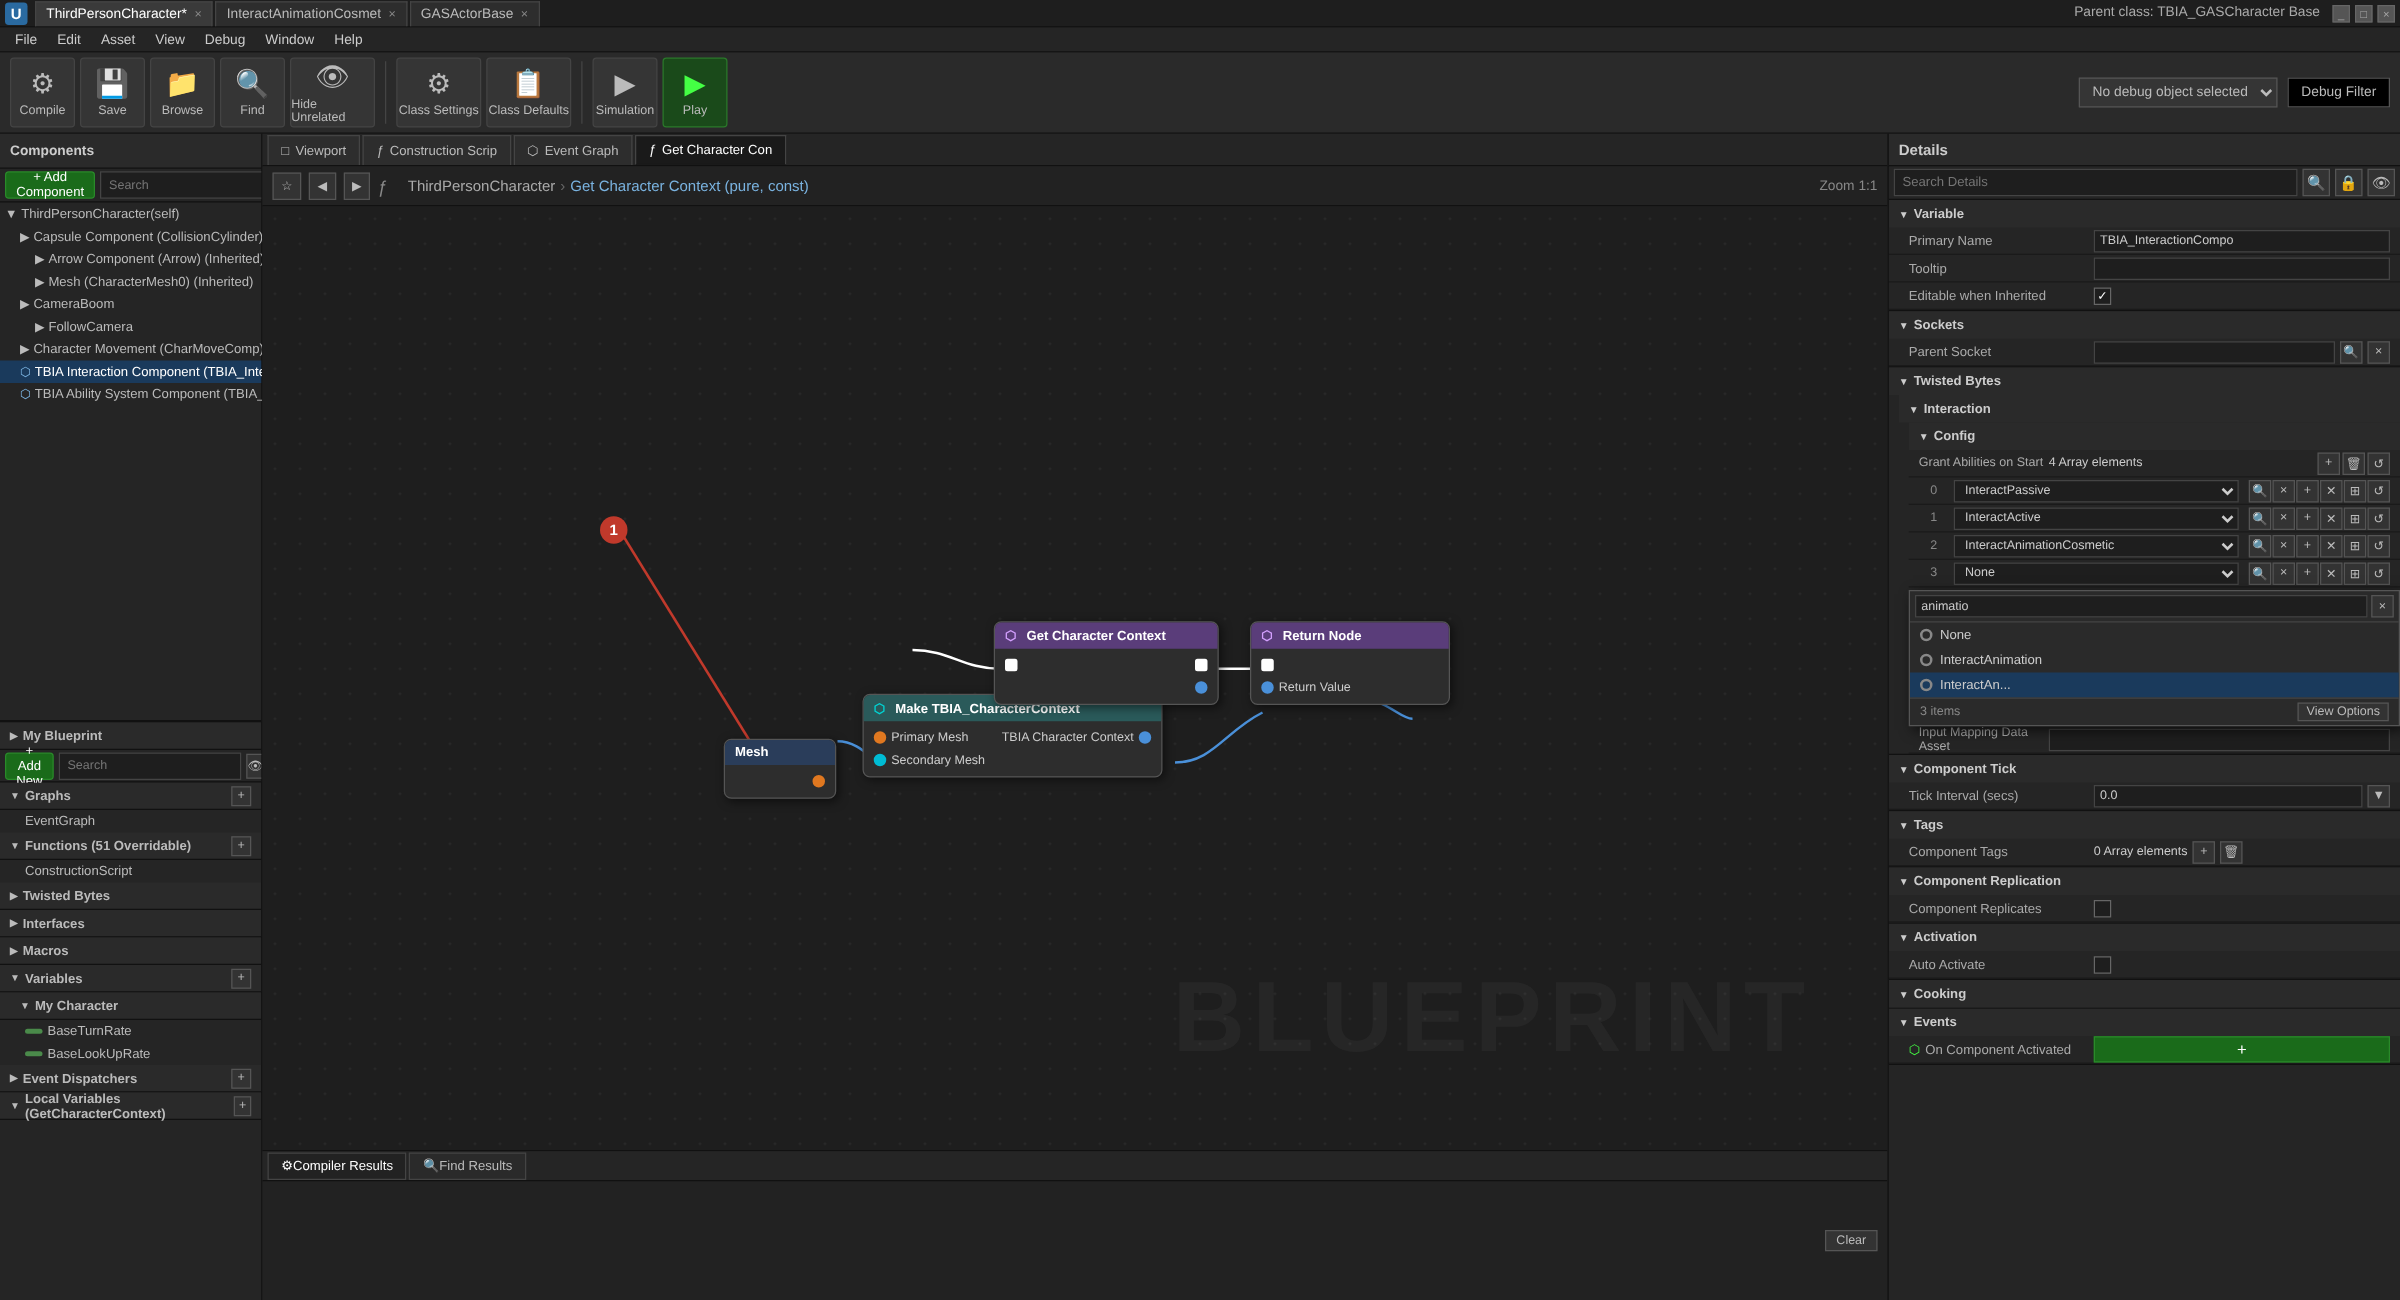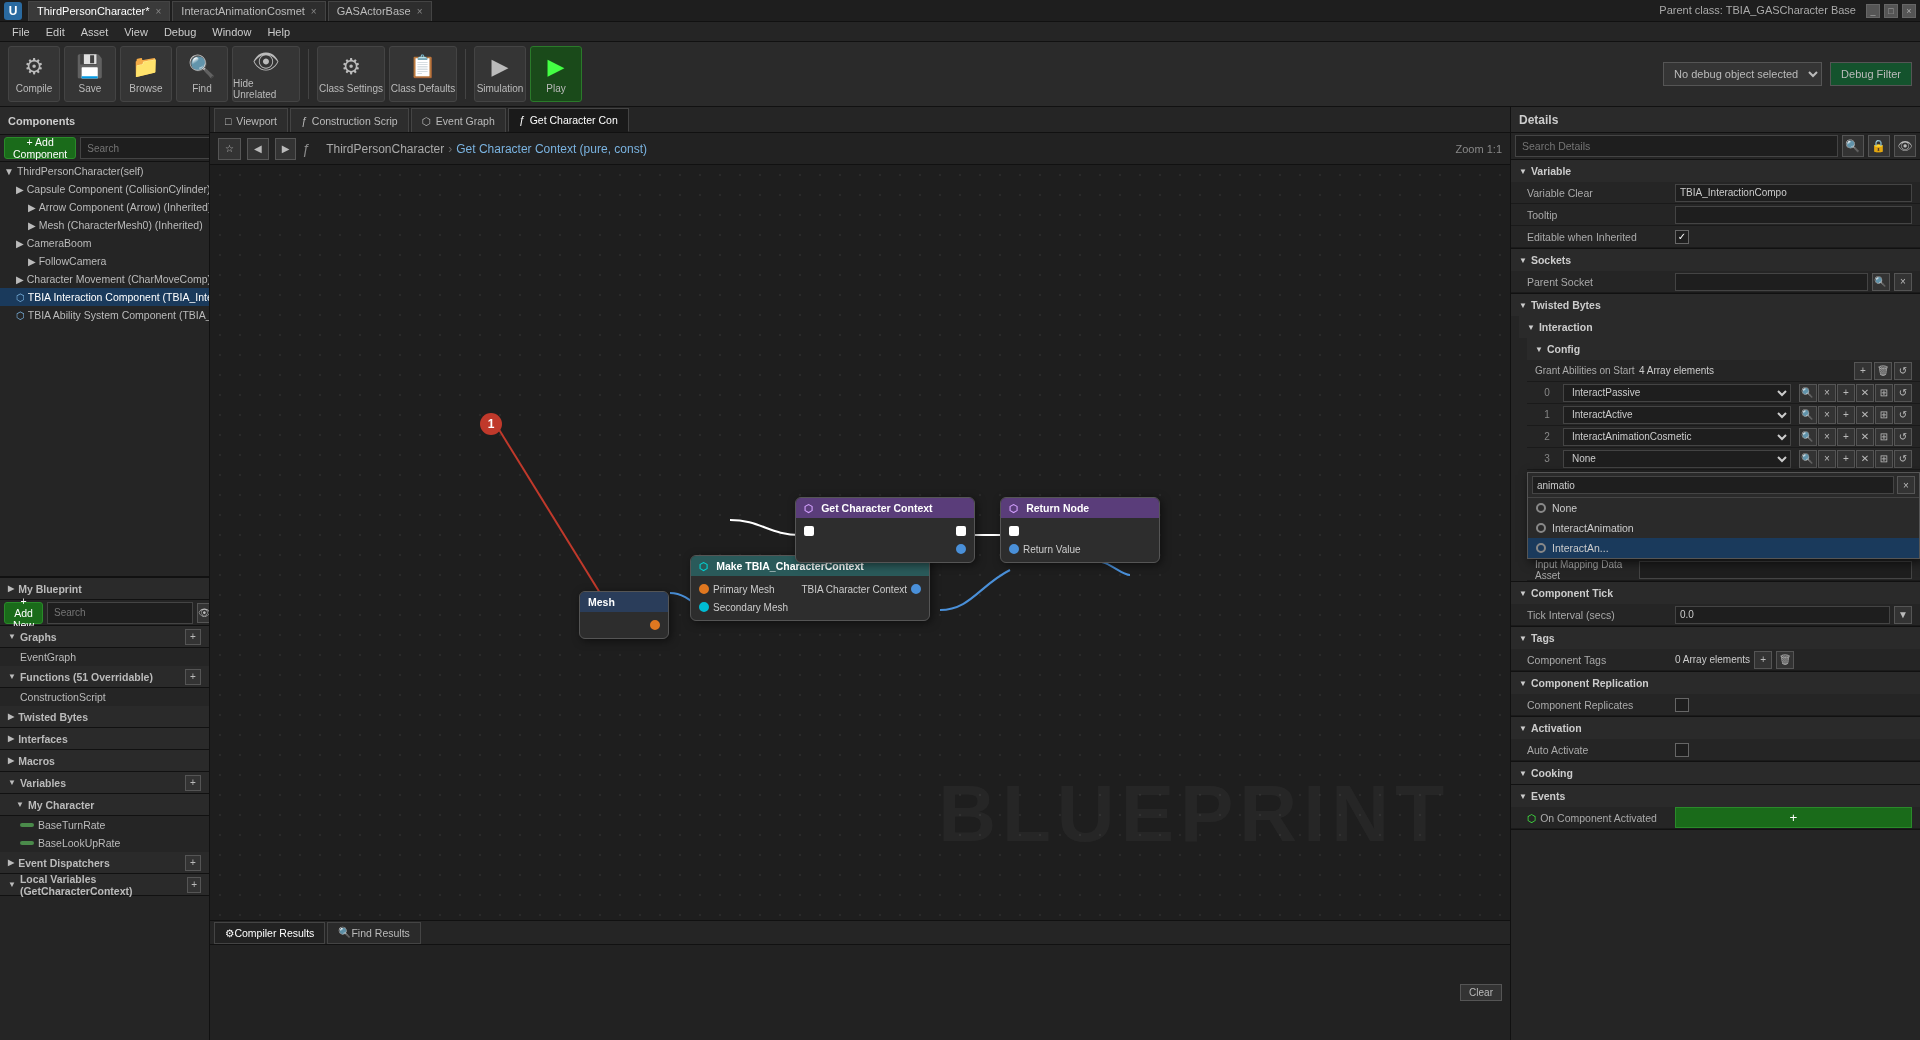--- a/index.html
+++ b/index.html
@@ -109,21 +109,21 @@
     }
     .debug-select {
       background: #353535;
       border: 1px solid #555;
       color: #bbb;
       padding: 2px 6px;
       height: 24px;
       font-size: 11px;
     }
     .debug-filter-btn {
-      background: #14532d;
+      background: #000000;
       border: 1px solid #555;
       color: #bbb;
       padding: 2px 10px;
       height: 24px;
       font-size: 11px;
       cursor: pointer;
     }
 
     
     .main-layout {
@@ -1010,21 +1010,21 @@
     </div>
 
     <div class="right-panel-content scrollbar-style">
 
       <div class="details-section">
         <div class="details-section-header">
           <span class="section-triangle">▼</span>
           <span>Variable</span>
         </div>
         <div class="details-row">
-          <span class="details-label">Variable Clear</span>
+          <span class="details-label">Primary Name</span>
           <div class="details-value">
             <input class="details-input" type="text" value="TBIA_InteractionCompo" style="">
           </div>
         </div>
         <div class="details-row">
           <span class="details-label">Tooltip</span>
           <div class="details-value">
             <input class="details-input" type="text" value="" style="">
           </div>
         </div>
@@ -1147,20 +1147,24 @@
               </div>
               <div class="dropdown-item">
                 <div class="radio-dot"></div>
                 <span>InteractAnimation</span>
               </div>
               <div class="dropdown-item highlighted">
                 <div class="radio-dot"></div>
                 <span>InteractAn...</span>
 
               </div>
+              <div class="dropdown-footer">
+                <span>3 items</span>
+                <button class="view-opts-btn">View Options</button>
+              </div>
             </div>
 
             <div class="tb-row">
               <span class="tb-label">Input Mapping Data Asset</span>
               <input class="tb-select" type="text" value="" style="flex: 1 1 0%;">
             </div>
           </div>
         </div>
       </div>
 

